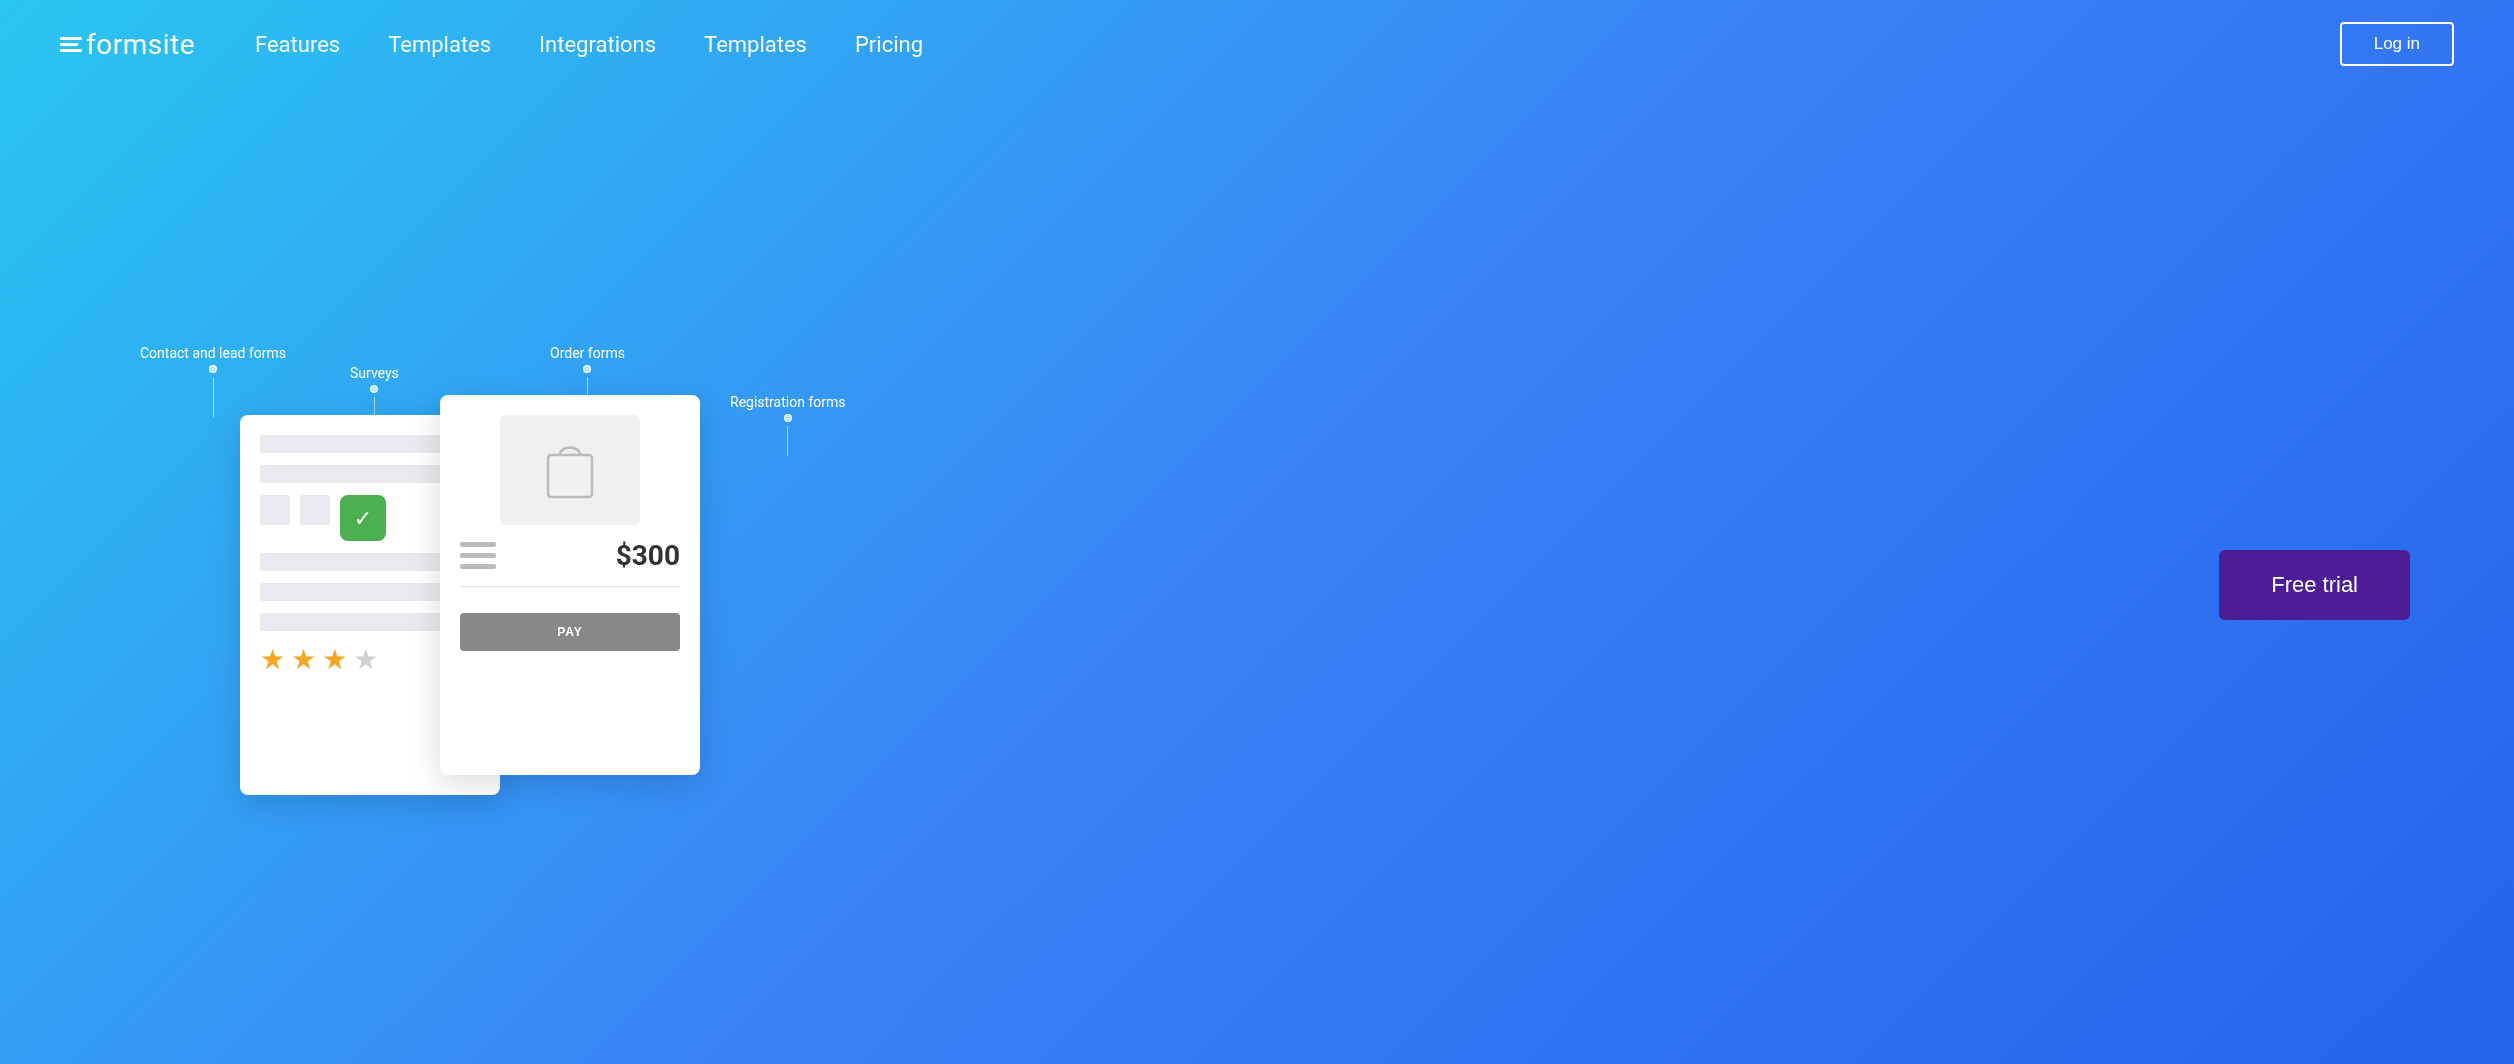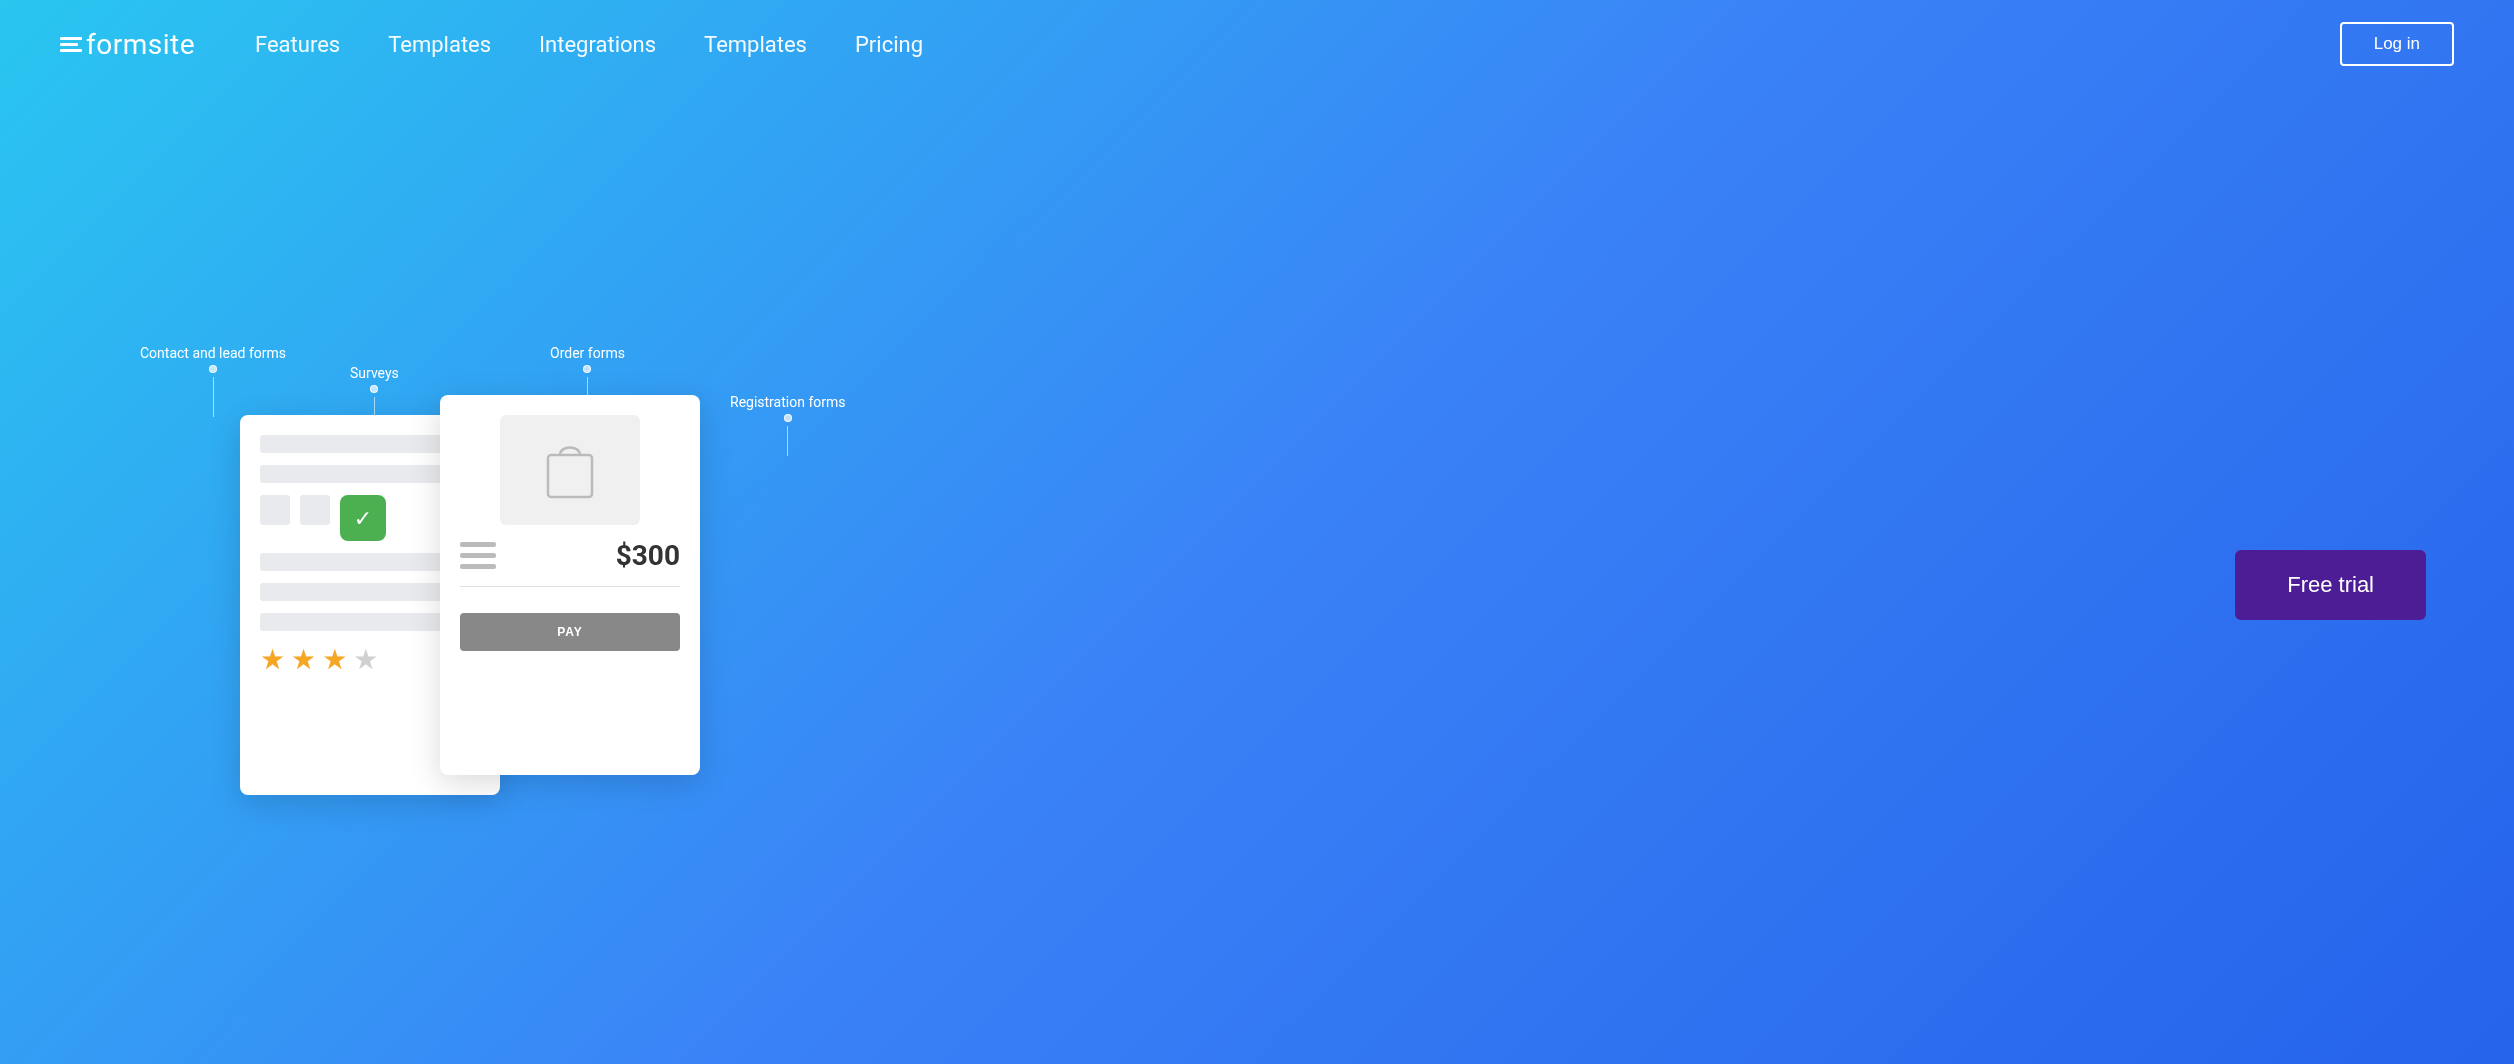--- a/index.html
+++ b/index.html
@@ -67,21 +67,21 @@
       padding: 10px 32px;
       cursor: pointer;
       border-radius: 4px;
       font-weight: 400;
     }
 
     
     .hero {
       display: flex;
       align-items: center;
-      padding: 20px 48px 0 60px;
+      padding: 20px 64px 0 60px;
       position: relative;
       height: calc(100vh - 90px);
     }
 
     
     .forms-area {
       position: relative;
       width: 950px;
       min-width: 950px;
       height: 500px;

